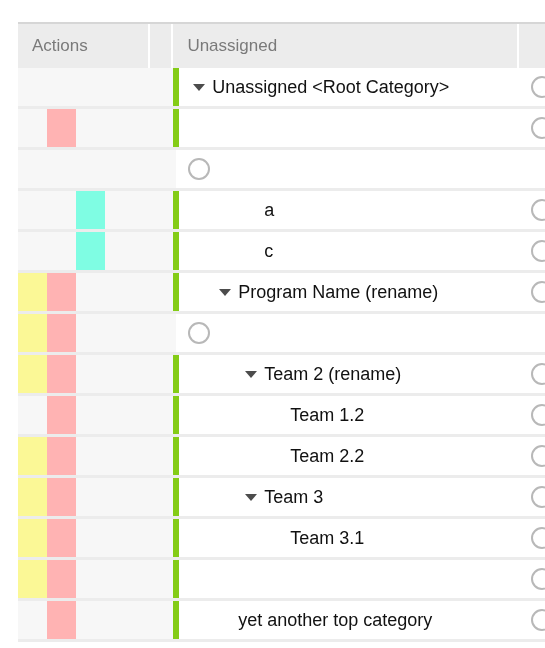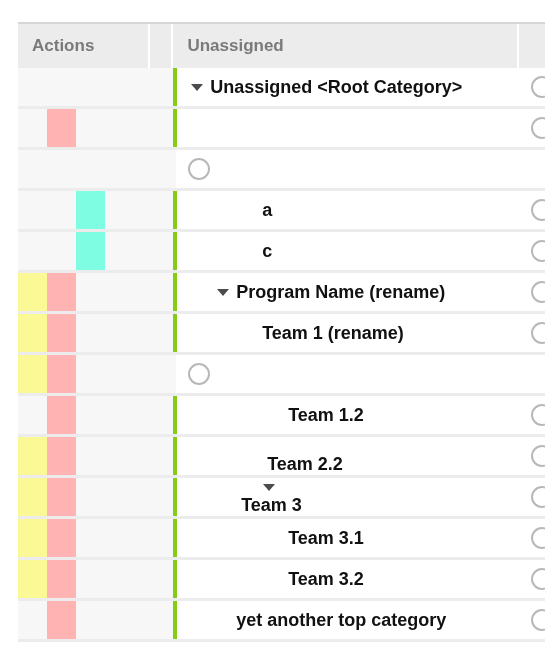--- a/index.html
+++ b/index.html
@@ -2,21 +2,21 @@
 <html><head>
 <meta charset="utf-8">
 <style>
   html,body{margin:0;padding:0;}
   body{
     width:545px;height:648px;
     background:#ffffff;
     font-family:"Liberation Sans","DejaVu Sans",sans-serif;
     overflow:hidden;
   }
-  #app{position:relative;width:545px;height:648px;overflow:hidden;font-weight:bold;}
+  #app{position:relative;width:545px;height:648px;overflow:hidden;}
 
   
   .grid{
     position:absolute;
     left:18px;
     top:22px;
     width:560px;         
     border-collapse:separate;
   }
 
@@ -62,21 +62,21 @@
     width:134px;
     display:flex;
     align-items:stretch;
     background:#f7f7f7;
   }
   .cell-narrow{width:24px;background:#f7f7f7;border-right:none;}
   .cell-categories{
     width:352px;
     display:flex;align-items:center;
     background:#ffffff;
-    border-left:4px solid #84cc16;
+    border-left:6px solid #84cc16;
   }
   .cell-tail{
     width:60px;
     display:flex;align-items:center;
     background:#ffffff;
     border-left:2px solid #ffffff;
     padding-left:10px;
   }
 
   
@@ -241,39 +241,39 @@
         </div>
         <div class="row">
           <div class="cell cell-actions">
             <div class="swatches">
               <div class="swatch" style="background: rgb(251, 248, 150);"></div>
               <div class="swatch" style="background: rgb(255, 179, 179);"></div>
               <div class="swatch gap"></div>
             </div>
           </div>
           <div class="cell cell-narrow"></div>
+          <div class="cell cell-tail">
+            <div class="circle"></div>
+          </div>
+        </div>
+        <div class="row">
+          <div class="cell cell-actions">
+            <div class="swatches">
+              <div class="swatch" style="background: rgb(251, 248, 150);"></div>
+              <div class="swatch" style="background: rgb(255, 179, 179);"></div>
+              <div class="swatch gap"></div>
+            </div>
+          </div>
+          <div class="cell cell-narrow"></div>
           <div class="cell cell-categories">
             <div class="tree-label" style="margin-left: 64px;">
-              <span class="caret"></span>
-              <span class="lbl">Team 1 (rename)</span>
-            </div>
-          </div>
-          <div class="cell cell-tail">
-            <div class="circle"></div>
-          </div>
-        </div>
-        <div class="row">
-          <div class="cell cell-actions">
-            <div class="swatches">
-              <div class="swatch" style="background: rgb(251, 248, 150);"></div>
-              <div class="swatch" style="background: rgb(255, 179, 179);"></div>
-              <div class="swatch gap"></div>
-            </div>
-          </div>
-          <div class="cell cell-narrow"></div>
+              <span class="caret has"></span>
+              <span class="lbl">Team 2 (rename)</span>
+            </div>
+          </div>
           <div class="cell cell-tail">
             <div class="circle"></div>
           </div>
         </div>
         <div class="row">
           <div class="cell cell-actions">
             <div class="swatches">
               <div class="swatch gap"></div>
               <div class="swatch" style="background: rgb(255, 179, 179);"></div>
               <div class="swatch gap"></div>
@@ -293,40 +293,40 @@
         <div class="row">
           <div class="cell cell-actions">
             <div class="swatches">
               <div class="swatch" style="background: rgb(251, 248, 150);"></div>
               <div class="swatch" style="background: rgb(255, 179, 179);"></div>
               <div class="swatch gap"></div>
             </div>
           </div>
           <div class="cell cell-narrow"></div>
           <div class="cell cell-categories">
-            <div class="tree-label" style="margin-left: 90px; flex-direction: column;">
+            <div class="tree-label" style="margin-left: 90px;">
               <span class="caret"></span>
               <span class="lbl">Team 2.2</span>
             </div>
           </div>
           <div class="cell cell-tail">
             <div class="circle"></div>
           </div>
         </div>
         <div class="row">
           <div class="cell cell-actions">
             <div class="swatches">
               <div class="swatch" style="background: rgb(251, 248, 150);"></div>
               <div class="swatch" style="background: rgb(255, 179, 179);"></div>
               <div class="swatch gap"></div>
             </div>
           </div>
           <div class="cell cell-narrow"></div>
           <div class="cell cell-categories">
-            <div class="tree-label" style="margin-left: 64px; flex-direction: column;">
+            <div class="tree-label" style="margin-left: 64px;">
               <span class="caret has"></span>
               <span class="lbl">Team 3</span>
             </div>
           </div>
           <div class="cell cell-tail">
             <div class="circle"></div>
           </div>
         </div>
         <div class="row">
           <div class="cell cell-actions">
@@ -352,21 +352,20 @@
             <div class="swatches">
               <div class="swatch" style="background: rgb(251, 248, 150);"></div>
               <div class="swatch" style="background: rgb(255, 179, 179);"></div>
               <div class="swatch gap"></div>
             </div>
           </div>
           <div class="cell cell-narrow"></div>
           <div class="cell cell-categories">
             <div class="tree-label" style="margin-left: 90px;">
               <span class="caret"></span>
-              <span class="lbl">Team 3.2</span>
             </div>
           </div>
           <div class="cell cell-tail">
             <div class="circle"></div>
           </div>
         </div>
         <div class="row">
           <div class="cell cell-actions">
             <div class="swatches">
               <div class="swatch gap"></div>

